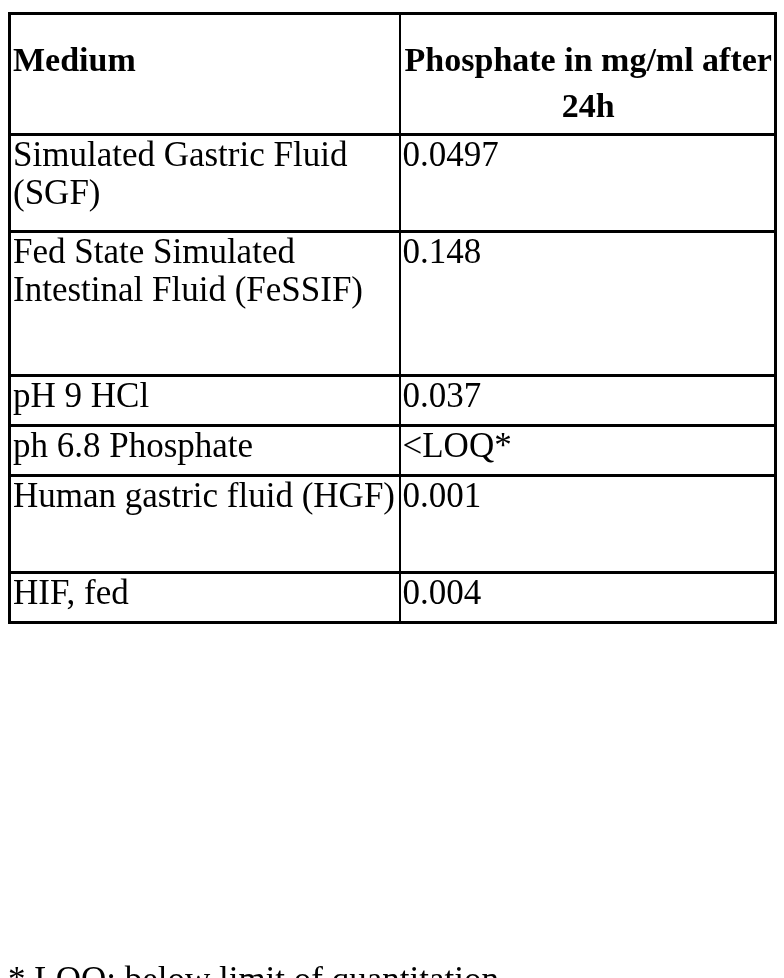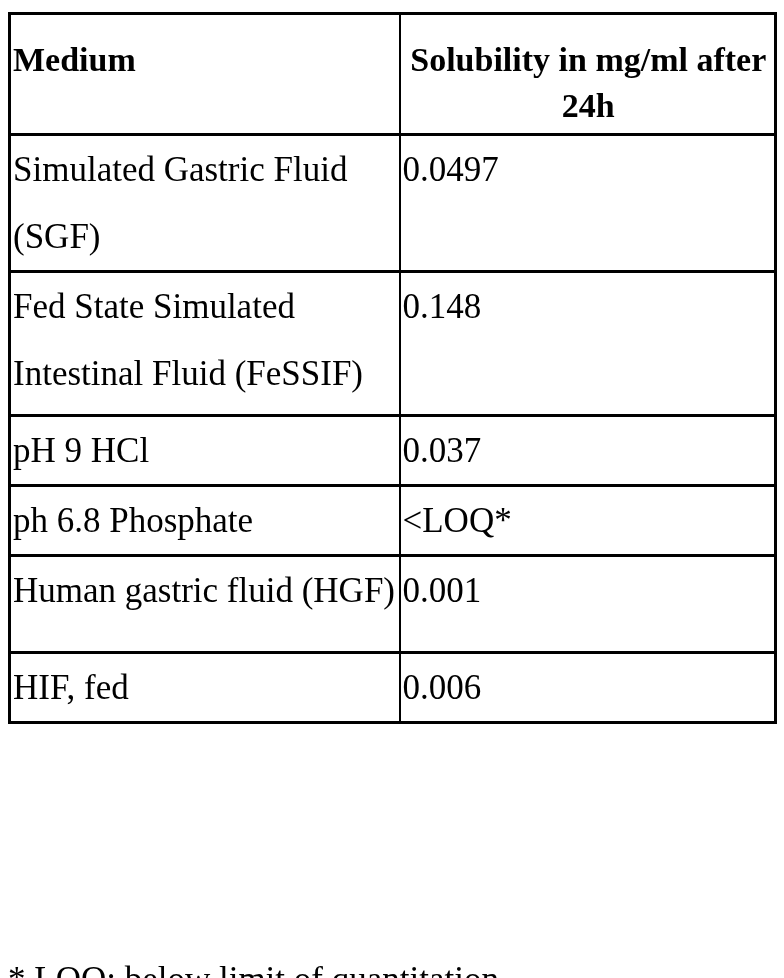--- a/index.html
+++ b/index.html
@@ -27,21 +27,21 @@
       table-layout: fixed;
       border: 3px solid #000;
     }
     col.c1 { width: 390px; }
     col.c2 { width: 376px; }
     td, th {
       border-left: 2px solid #000;
       border-right: 2px solid #000;
       vertical-align: top;
       font-size: 35px;
-      line-height: 67px;
+      line-height: 38px;
       padding: 0 0 0 2px;
     }
     tr + tr td, tr + tr th { border-top: 3px solid #000; }
     th {
       font-weight: bold;
       font-size: 34px;
       line-height: 46px;
       padding-top: 22px;
       padding-bottom: 4px;
       text-align: left;
@@ -66,21 +66,21 @@
 
 <div class="table-wrap">
   <table>
     <colgroup>
         <col class="c1">
         <col class="c2">
       </colgroup>
     <tbody>
         <tr>
       <th>Medium</th>
-      <th class="sol">Solubility in mg/ml after 24h</th>
+      <th class="sol">Phosphate in mg/ml after 24h</th>
     </tr>
     <tr class="row-2l">
       <td>Simulated Gastric Fluid (SGF)</td>
       <td class="val">0.0497</td>
     </tr>
     <tr class="row-3l">
       <td>Fed State Simulated Intestinal Fluid (FeSSIF)</td>
       <td class="val">0.148</td>
     </tr>
     <tr class="row-1l">
@@ -90,19 +90,19 @@
     <tr class="row-1l">
       <td>ph 6.8 Phosphate</td>
       <td class="val">&lt;LOQ*</td>
     </tr>
     <tr class="row-2l">
       <td>Human gastric fluid (HGF)</td>
       <td class="val">0.001</td>
     </tr>
     <tr class="row-1l">
       <td>HIF, fed</td>
-      <td class="val">0.006</td>
+      <td class="val">0.004</td>
     </tr>
   </tbody>
     </table>
 </div>
 
 <div class="footnote">* LOQ: below limit of quantitation</div>
 
 </body></html>

